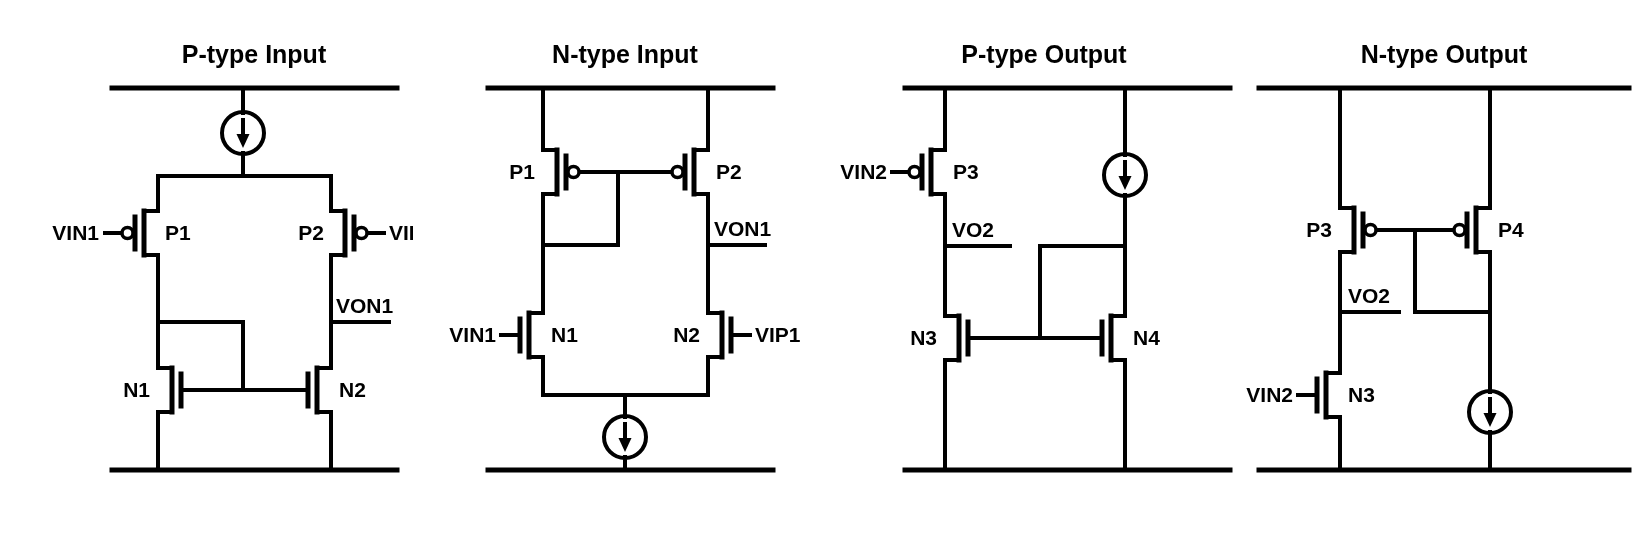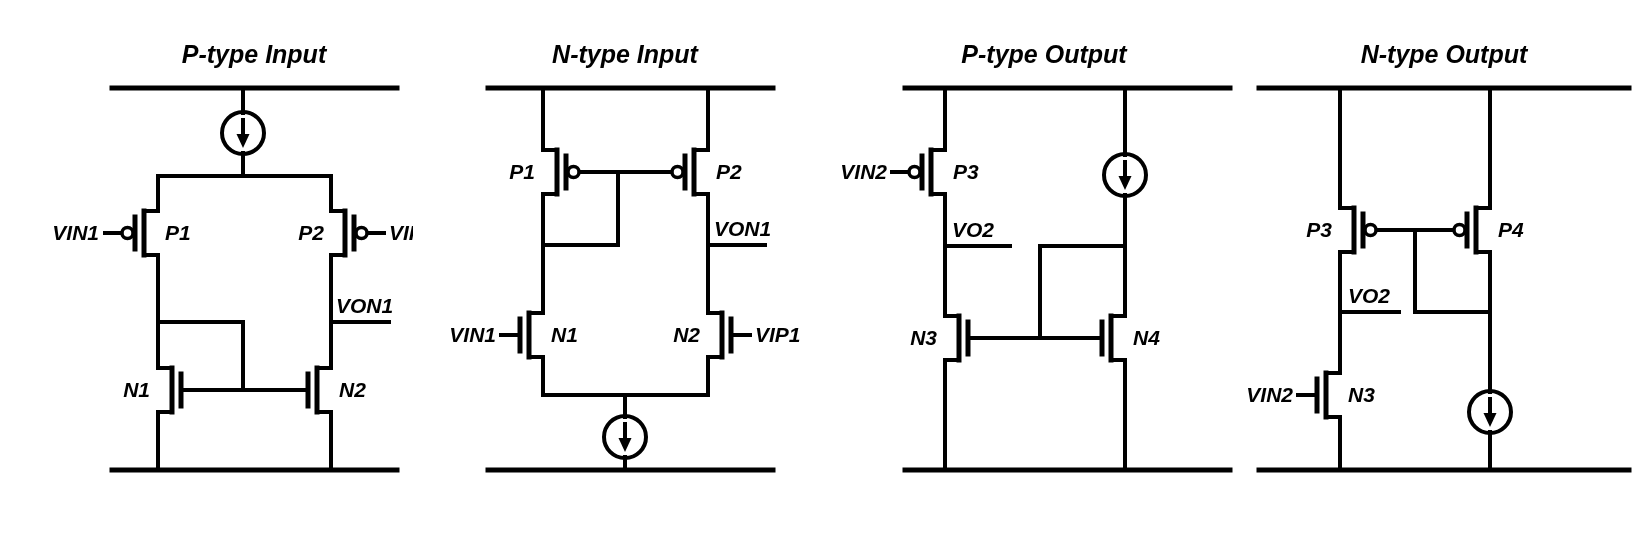--- a/index.html
+++ b/index.html
@@ -1,17 +1,17 @@
 <!DOCTYPE html>
 <html><head>
 <meta charset="utf-8">
 <style>
   html,body{margin:0;padding:0;background:#ffffff;}
   body{width:1652px;height:543px;font-family:"Liberation Sans",sans-serif;}
-  .figure{display:flex;width:1652px;height:543px;background:#fff;font-style:italic;}
+  .figure{display:flex;width:1652px;height:543px;background:#fff;}
   svg{display:block;flex:0 0 auto;}
   .rail{stroke:#000;stroke-width:5;stroke-linecap:square;}
   .w{stroke:#000;stroke-width:4;stroke-linecap:square;}
   .title{font-family:"Liberation Sans",sans-serif;font-size:25px;font-weight:bold;fill:#000;}
   .lbl{font-family:"Liberation Sans",sans-serif;font-size:21px;font-weight:bold;fill:#000;}
 </style>
 </head>
 <body>
 
 <div class="figure">

